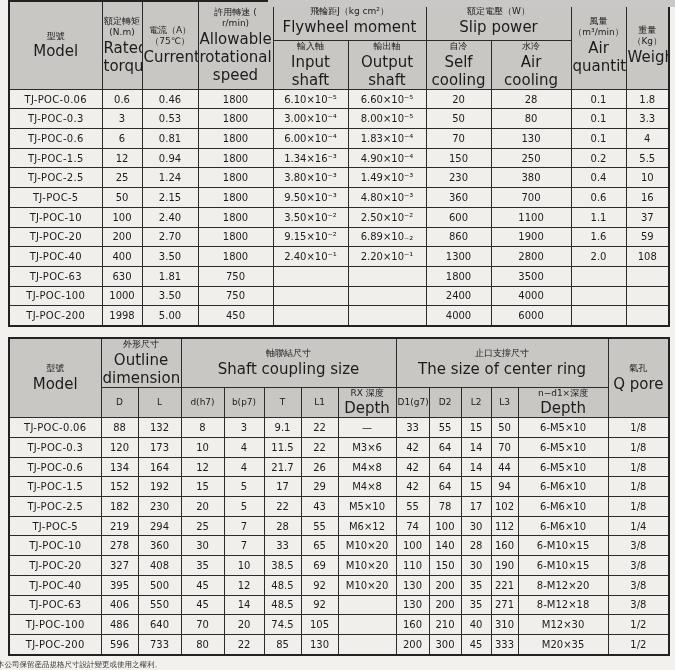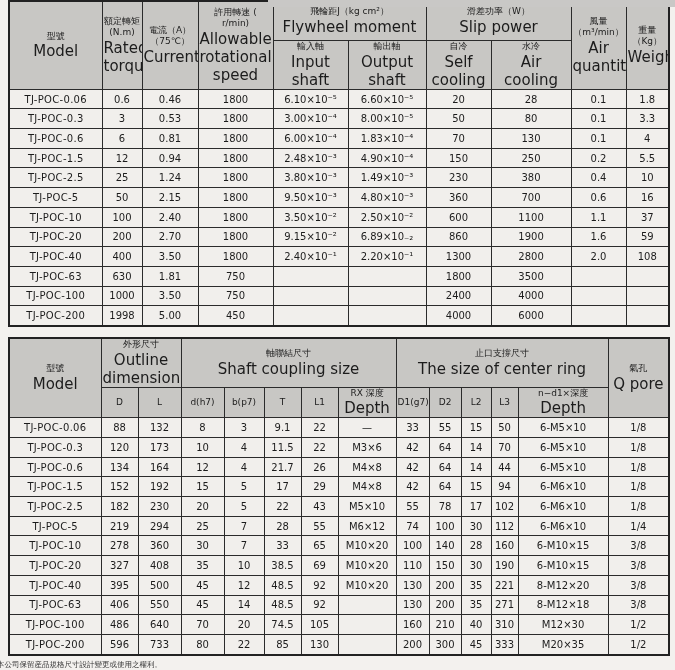--- a/index.html
+++ b/index.html
@@ -79,21 +79,21 @@
         </th>
         <th rowspan="2">
           <span class="zh">許用轉速 ( r/min)</span>
           <span class="en">Allowable rotational speed</span>
         </th>
         <th colspan="2">
           <span class="zh">飛輪距J（kg cm²）</span>
           <span class="en">Flywheel moment</span>
         </th>
         <th colspan="2">
-          <span class="zh">滑差功率（W）</span>
+          <span class="zh">額定電壓（W）</span>
           <span class="en">Slip power</span>
         </th>
         <th rowspan="2">
           <span class="zh">風量 （m³/min）</span>
           <span class="en">Air quantity</span>
         </th>
         <th rowspan="2">
           <span class="zh">重量（Kg）</span>
           <span class="en">Weight</span>
         </th>
@@ -152,21 +152,21 @@
           <td>70</td>
           <td>130</td>
           <td>0.1</td>
           <td>4</td>
         </tr>
         <tr>
           <td class="model">TJ-POC-1.5</td>
           <td>12</td>
           <td>0.94</td>
           <td>1800</td>
-          <td>2.48×10⁻³</td>
+          <td>1.34×16⁻³</td>
           <td>4.90×10⁻⁴</td>
           <td>150</td>
           <td>250</td>
           <td>0.2</td>
           <td>5.5</td>
         </tr>
         <tr>
           <td class="model">TJ-POC-2.5</td>
           <td>25</td>
           <td>1.24</td>

